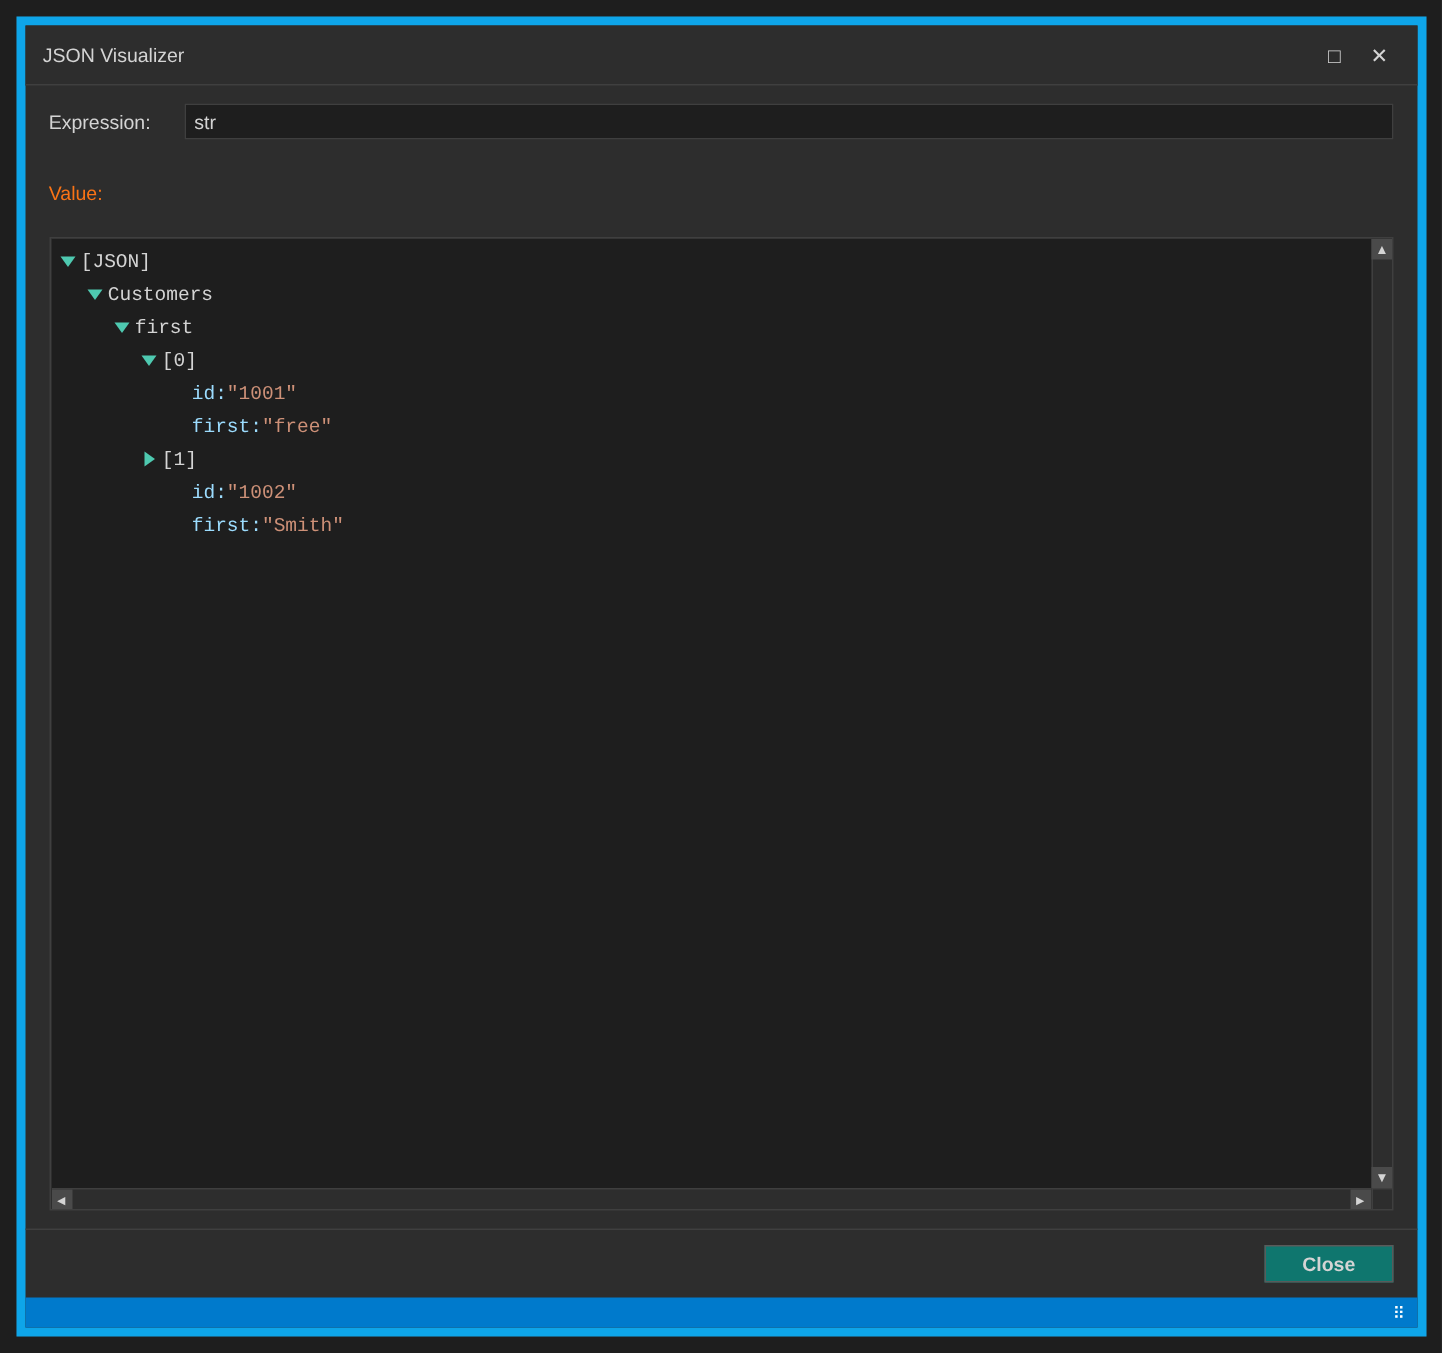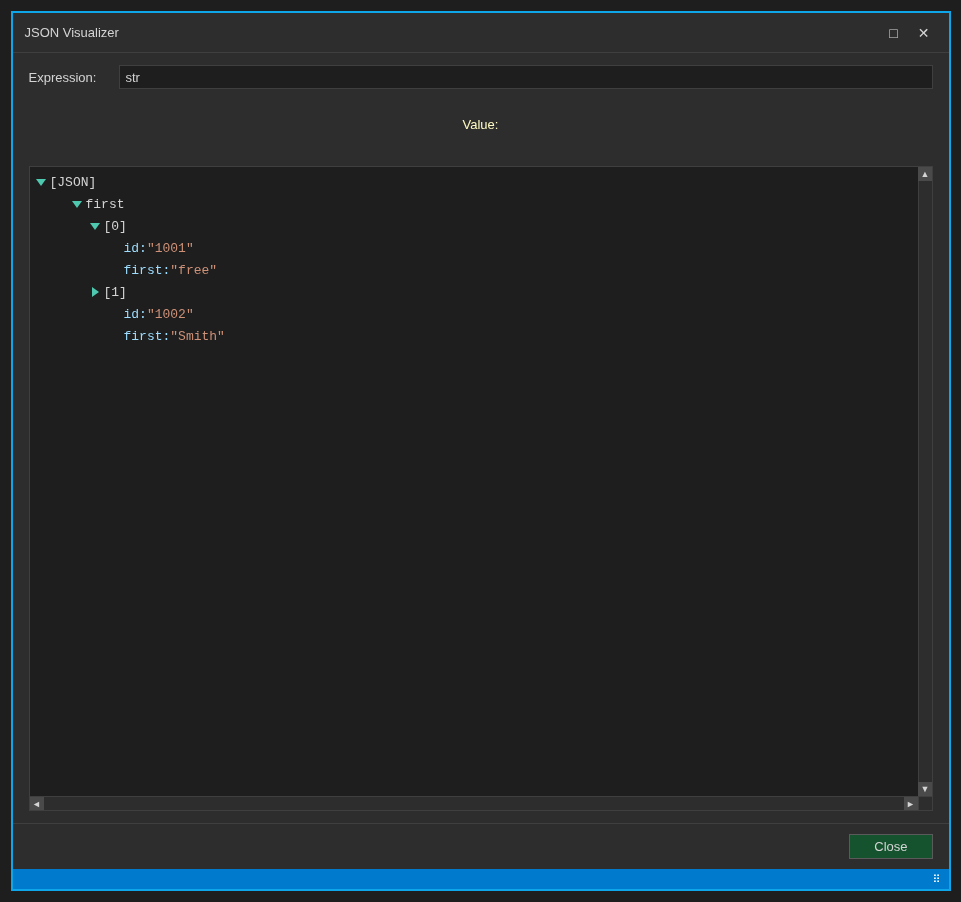--- a/index.html
+++ b/index.html
@@ -13,21 +13,21 @@
       display: flex;
       justify-content: center;
       align-items: center;
       width: 961px;
       height: 902px;
       font-family: 'Segoe UI', Arial, sans-serif;
     }
 
     .dialog {
       background: #2d2d2d;
-      border: 2px solid #0ea5e9;
+      border: 6px solid #0ea5e9;
       width: 940px;
       height: 880px;
       display: flex;
       flex-direction: column;
       color: #d4d4d4;
       font-size: 13px;
     }
 
     .title-bar {
       background: #2d2d2d;
@@ -88,24 +88,23 @@
       background: #1e1e1e;
       border: 1px solid #3f3f3f;
       color: #d4d4d4;
       padding: 3px 6px;
       font-size: 13px;
       height: 24px;
       outline: none;
     }
 
     .value-label {
-      color: #fef9c3;
-      font-size: 13px;
-      margin-bottom: 16px;
-      text-align: center;
+      color: #f97316;
+      font-size: 13px;
+      margin-bottom: 4px;
     }
 
     .search-container {
       position: relative;
       display: flex;
       align-items: center;
       border: 1px solid #3f3f3f;
       background: #1e1e1e;
       margin-bottom: 0;
     }
@@ -229,26 +228,27 @@
     }
 
     .footer {
       display: flex;
       justify-content: flex-end;
       padding: 10px 16px;
       border-top: 1px solid #3f3f3f;
     }
 
     .close-btn {
-      background: #14532d;
+      background: #0f766e;
       border: 1px solid #5a5a5a;
       color: #d4d4d4;
       padding: 4px 24px;
       font-size: 13px;
       cursor: pointer;
+      font-weight: bold;
     }
 
     .status-bar {
       background: #007acc;
       height: 20px;
       display: flex;
       align-items: center;
       padding: 0 8px;
       justify-content: flex-end;
     }
@@ -284,20 +284,25 @@
     <div class="tree-container">
       <div class="tree-scroll-area">
         <div class="tree-content">
 
           <div class="tree-node">
             <span style="width:4px;" class="indent"></span>
             <span class="tree-arrow tree-arrow-expanded"></span>
             <span class="tree-node-label">[JSON]</span>
           </div>
 
+          <div class="tree-node">
+            <span style="width:22px;" class="indent"></span>
+            <span class="tree-arrow tree-arrow-expanded"></span>
+            <span class="tree-node-label">Customers</span>
+          </div>
 
           <div class="tree-node">
             <span style="width:40px;" class="indent"></span>
             <span class="tree-arrow tree-arrow-expanded"></span>
             <span class="tree-node-label">first</span>
           </div>
 
           <div class="tree-node">
             <span style="width:58px;" class="indent"></span>
             <span class="tree-arrow tree-arrow-expanded"></span>

